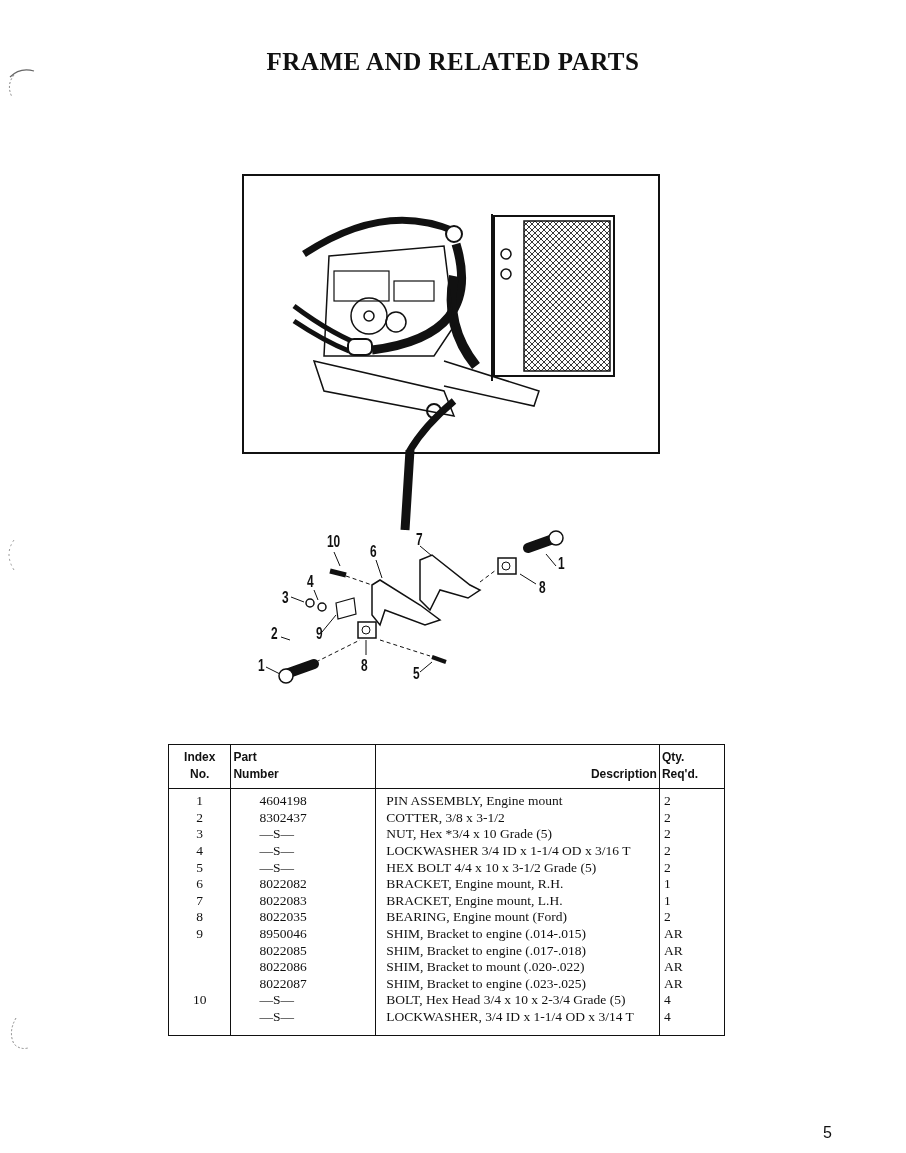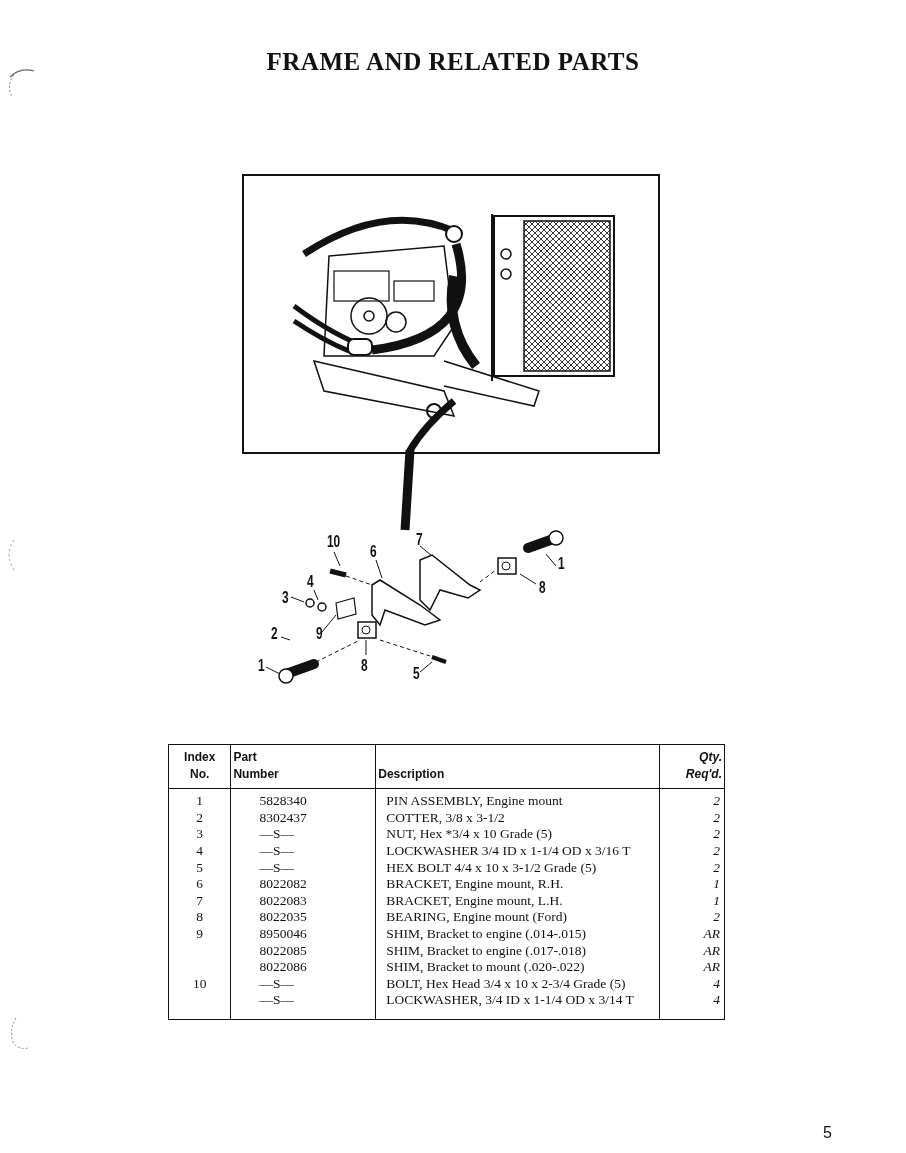--- a/index.html
+++ b/index.html
@@ -30,21 +30,21 @@
   }
   table.parts td {
     border-left:1.5px solid #111; border-right:1.5px solid #111; padding:0 4px; height:16.6px; line-height:16px;
     white-space:nowrap;
   }
   table.parts tbody tr:first-child td { padding-top:4px; }
   table.parts tbody tr:last-child td { padding-bottom:10px; border-bottom:1.5px solid #111; }
   .c-idx { width:60px; text-align:center; }
   .c-part { width:128px; padding-left:28px !important; text-align:left; }
   .c-desc { width:274px; padding-left:10px !important; }
-  .c-qty { width:62px; text-align:right;font-style:italic; }
+  .c-qty { width:62px; text-align:left; }
   .page-num {
     position:absolute; left:823px; top:1124px; font-family:"Liberation Sans", sans-serif; font-size:16px;
   }
   .edge-mark { position:absolute; }
 </style>
 </head>
 <body>
 
 <svg class="edge-mark" style="left:0;top:55px" width="50" height="50">
   <path d="M10 22 Q20 12 34 16" stroke="#666" stroke-width="1.2" fill="none"></path>
@@ -160,31 +160,31 @@
   <thead>
     <tr>
       <th class="c-idx">
         <span>Index</span><br>
         <span>No.</span>
       </th>
       <th class="c-part" style="padding-left:2px !important">
         <span>Part</span><br>
         <span>Number</span>
       </th>
-      <th class="c-desc" style="text-align:left;padding-left:2px !important">Description</th>
+      <th class="c-desc" style="text-align:right;padding-left:2px !important">Description</th>
       <th class="c-qty">
         <span>Qty.</span><br>
         <span>Req'd.</span>
       </th>
     </tr>
   </thead>
   <tbody id="rows">
       <tr>
         <td class="c-idx">1</td>
-        <td class="c-part">5828340</td>
+        <td class="c-part">4604198</td>
         <td class="c-desc">PIN ASSEMBLY, Engine mount</td>
         <td class="c-qty">2</td>
       </tr>
       <tr>
         <td class="c-idx">2</td>
         <td class="c-part">8302437</td>
         <td class="c-desc">COTTER, 3/8 x 3-1/2</td>
         <td class="c-qty">2</td>
       </tr>
       <tr>
@@ -235,20 +235,26 @@
         <td class="c-desc">SHIM, Bracket to engine (.017-.018)</td>
         <td class="c-qty">AR</td>
       </tr>
       <tr>
         <td class="c-idx"></td>
         <td class="c-part">8022086</td>
         <td class="c-desc">SHIM, Bracket to mount (.020-.022)</td>
         <td class="c-qty">AR</td>
       </tr>
       <tr>
+        <td class="c-idx"></td>
+        <td class="c-part">8022087</td>
+        <td class="c-desc">SHIM, Bracket to engine (.023-.025)</td>
+        <td class="c-qty">AR</td>
+      </tr>
+      <tr>
         <td class="c-idx">10</td>
         <td class="c-part">—S—</td>
         <td class="c-desc">BOLT, Hex Head 3/4 x 10 x 2-3/4 Grade (5)</td>
         <td class="c-qty">4</td>
       </tr>
       <tr>
         <td class="c-idx"></td>
         <td class="c-part">—S—</td>
         <td class="c-desc">LOCKWASHER, 3/4 ID x 1-1/4 OD x 3/14 T</td>
         <td class="c-qty">4</td>

